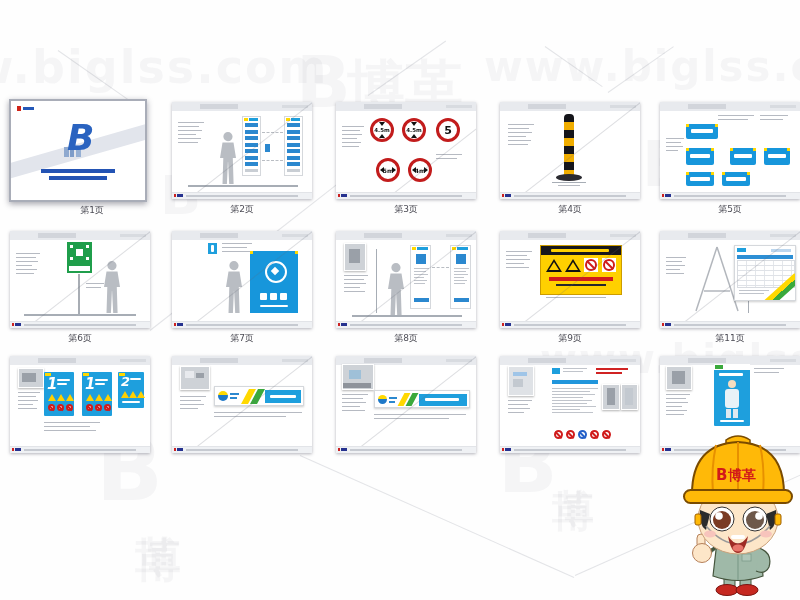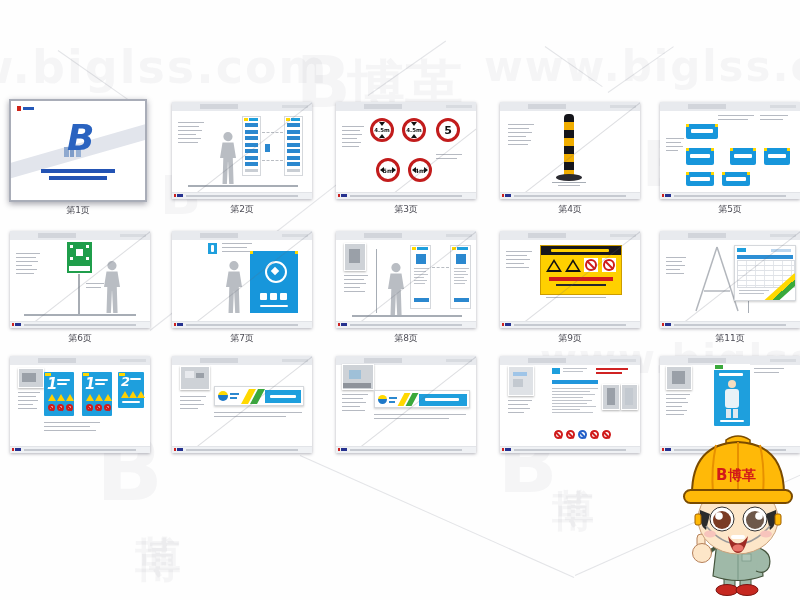--- a/index.html
+++ b/index.html
@@ -679,21 +679,21 @@
         <i class="tl" style="width: 100%;"></i>
         <i class="tl" style="width: 82%;"></i>
       </div>
     <i class="ftr">
         <i class="lr"></i>
         <i class="lg"></i>
         <i class="tx"></i>
       </i>
   </div>
 
-  <div class="cap" style="left:9px;top:204px;width:138px">第1页</div>
+  <div class="cap" style="left:23px;top:204px;width:138px">第1页</div>
   <div class="cap" style="left:172px;top:203px">第2页</div>
   <div class="cap" style="left:336px;top:203px">第3页</div>
   <div class="cap" style="left:500px;top:203px">第4页</div>
   <div class="cap" style="left:660px;top:203px">第5页</div>
   <div class="cap" style="left:10px;top:332px">第6页</div>
   <div class="cap" style="left:172px;top:332px">第7页</div>
   <div class="cap" style="left:336px;top:332px">第8页</div>
   <div class="cap" style="left:500px;top:332px">第9页</div>
   <div class="cap" style="left:660px;top:332px">第11页</div>
 

